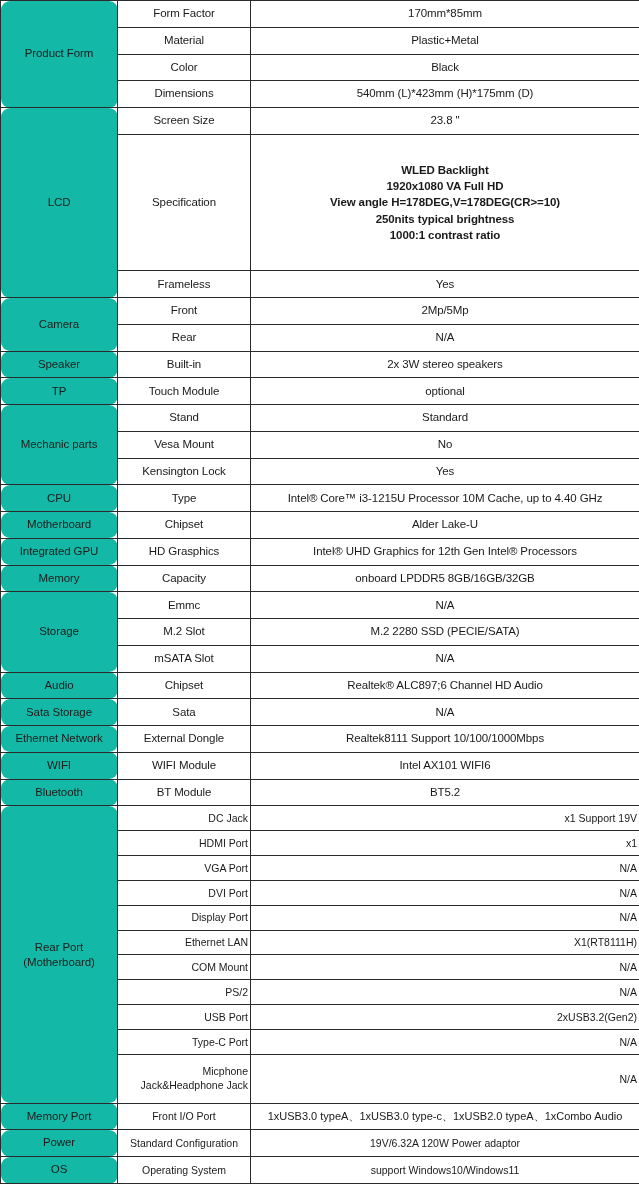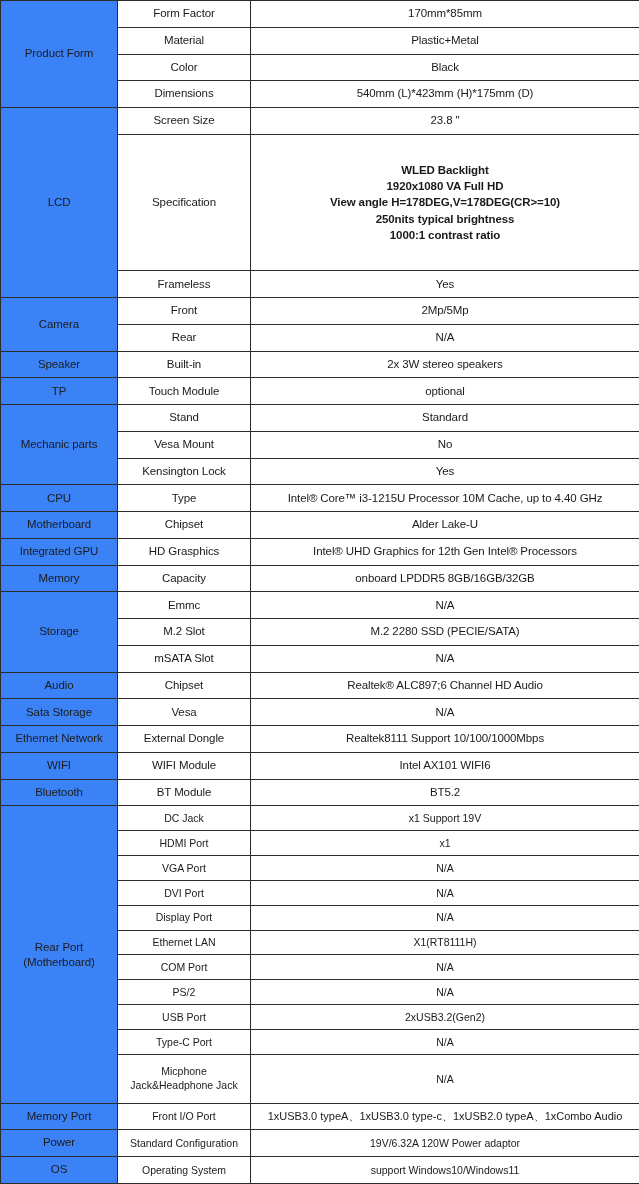--- a/index.html
+++ b/index.html
@@ -22,24 +22,25 @@
     padding:1px 2px;
     line-height:1.18;
     font-size:11.5px;
     letter-spacing:-0.1px;
   }
   col.c-cat{width:117px;}
   col.c-sub{width:133px;}
   col.c-val{width:389px;}
 
   td.cat{
-    background:#3b82f6;
+    background:#14b8a6;
     font-size:12.5px;
     letter-spacing:-0.2px;
     color:#1c1c1c;
+    border-radius:9px;
   }
   td.sub{
     background:#ffffff;
     font-size:11.5px;
     letter-spacing:-0.15px;
     margin-top:12px;
   }
   td.val{
     background:#ffffff;
     font-size:11.5px;
@@ -52,20 +53,21 @@
     white-space:pre-line;
     font-size:11.5px;
     font-weight:bold;
   }
   
   tr.port td.sub,
   tr.port td.val{
     font-family:"Liberation Sans","DejaVu Sans",sans-serif;
     font-size:10.5px;
     letter-spacing:0px;
+    text-align:right;
   }
   td.sub.twoline{
     line-height:1.3;
     white-space:pre-line;
   }
   td.cat.twoline{
     line-height:1.25;
     white-space:pre-line;
     margin-left:44px;
   }
@@ -189,21 +191,21 @@
         <td class="sub">mSATA Slot</td>
         <td class="val">N/A</td>
       </tr>
       <tr>
         <td class="cat">Audio</td>
         <td class="sub">Chipset</td>
         <td class="val">Realtek® ALC897;6 Channel HD Audio</td>
       </tr>
       <tr>
         <td class="cat">Sata Storage</td>
-        <td class="sub">Vesa</td>
+        <td class="sub">Sata</td>
         <td class="val">N/A</td>
       </tr>
       <tr>
         <td class="cat">Ethernet Network</td>
         <td class="sub">External Dongle</td>
         <td class="val">Realtek8111 Support 10/100/1000Mbps</td>
       </tr>
       <tr>
         <td class="cat">WIFI</td>
         <td class="sub">WIFI Module</td>
@@ -234,21 +236,21 @@
       </tr>
       <tr class="port">
         <td class="sub">Display Port</td>
         <td class="val">N/A</td>
       </tr>
       <tr class="port">
         <td class="sub">Ethernet LAN</td>
         <td class="val">X1(RT8111H)</td>
       </tr>
       <tr class="port">
-        <td class="sub">COM Port</td>
+        <td class="sub">COM Mount</td>
         <td class="val">N/A</td>
       </tr>
       <tr class="port">
         <td class="sub">PS/2</td>
         <td class="val">N/A</td>
       </tr>
       <tr class="port">
         <td class="sub">USB Port</td>
         <td class="val">2xUSB3.2(Gen2)</td>
       </tr>

